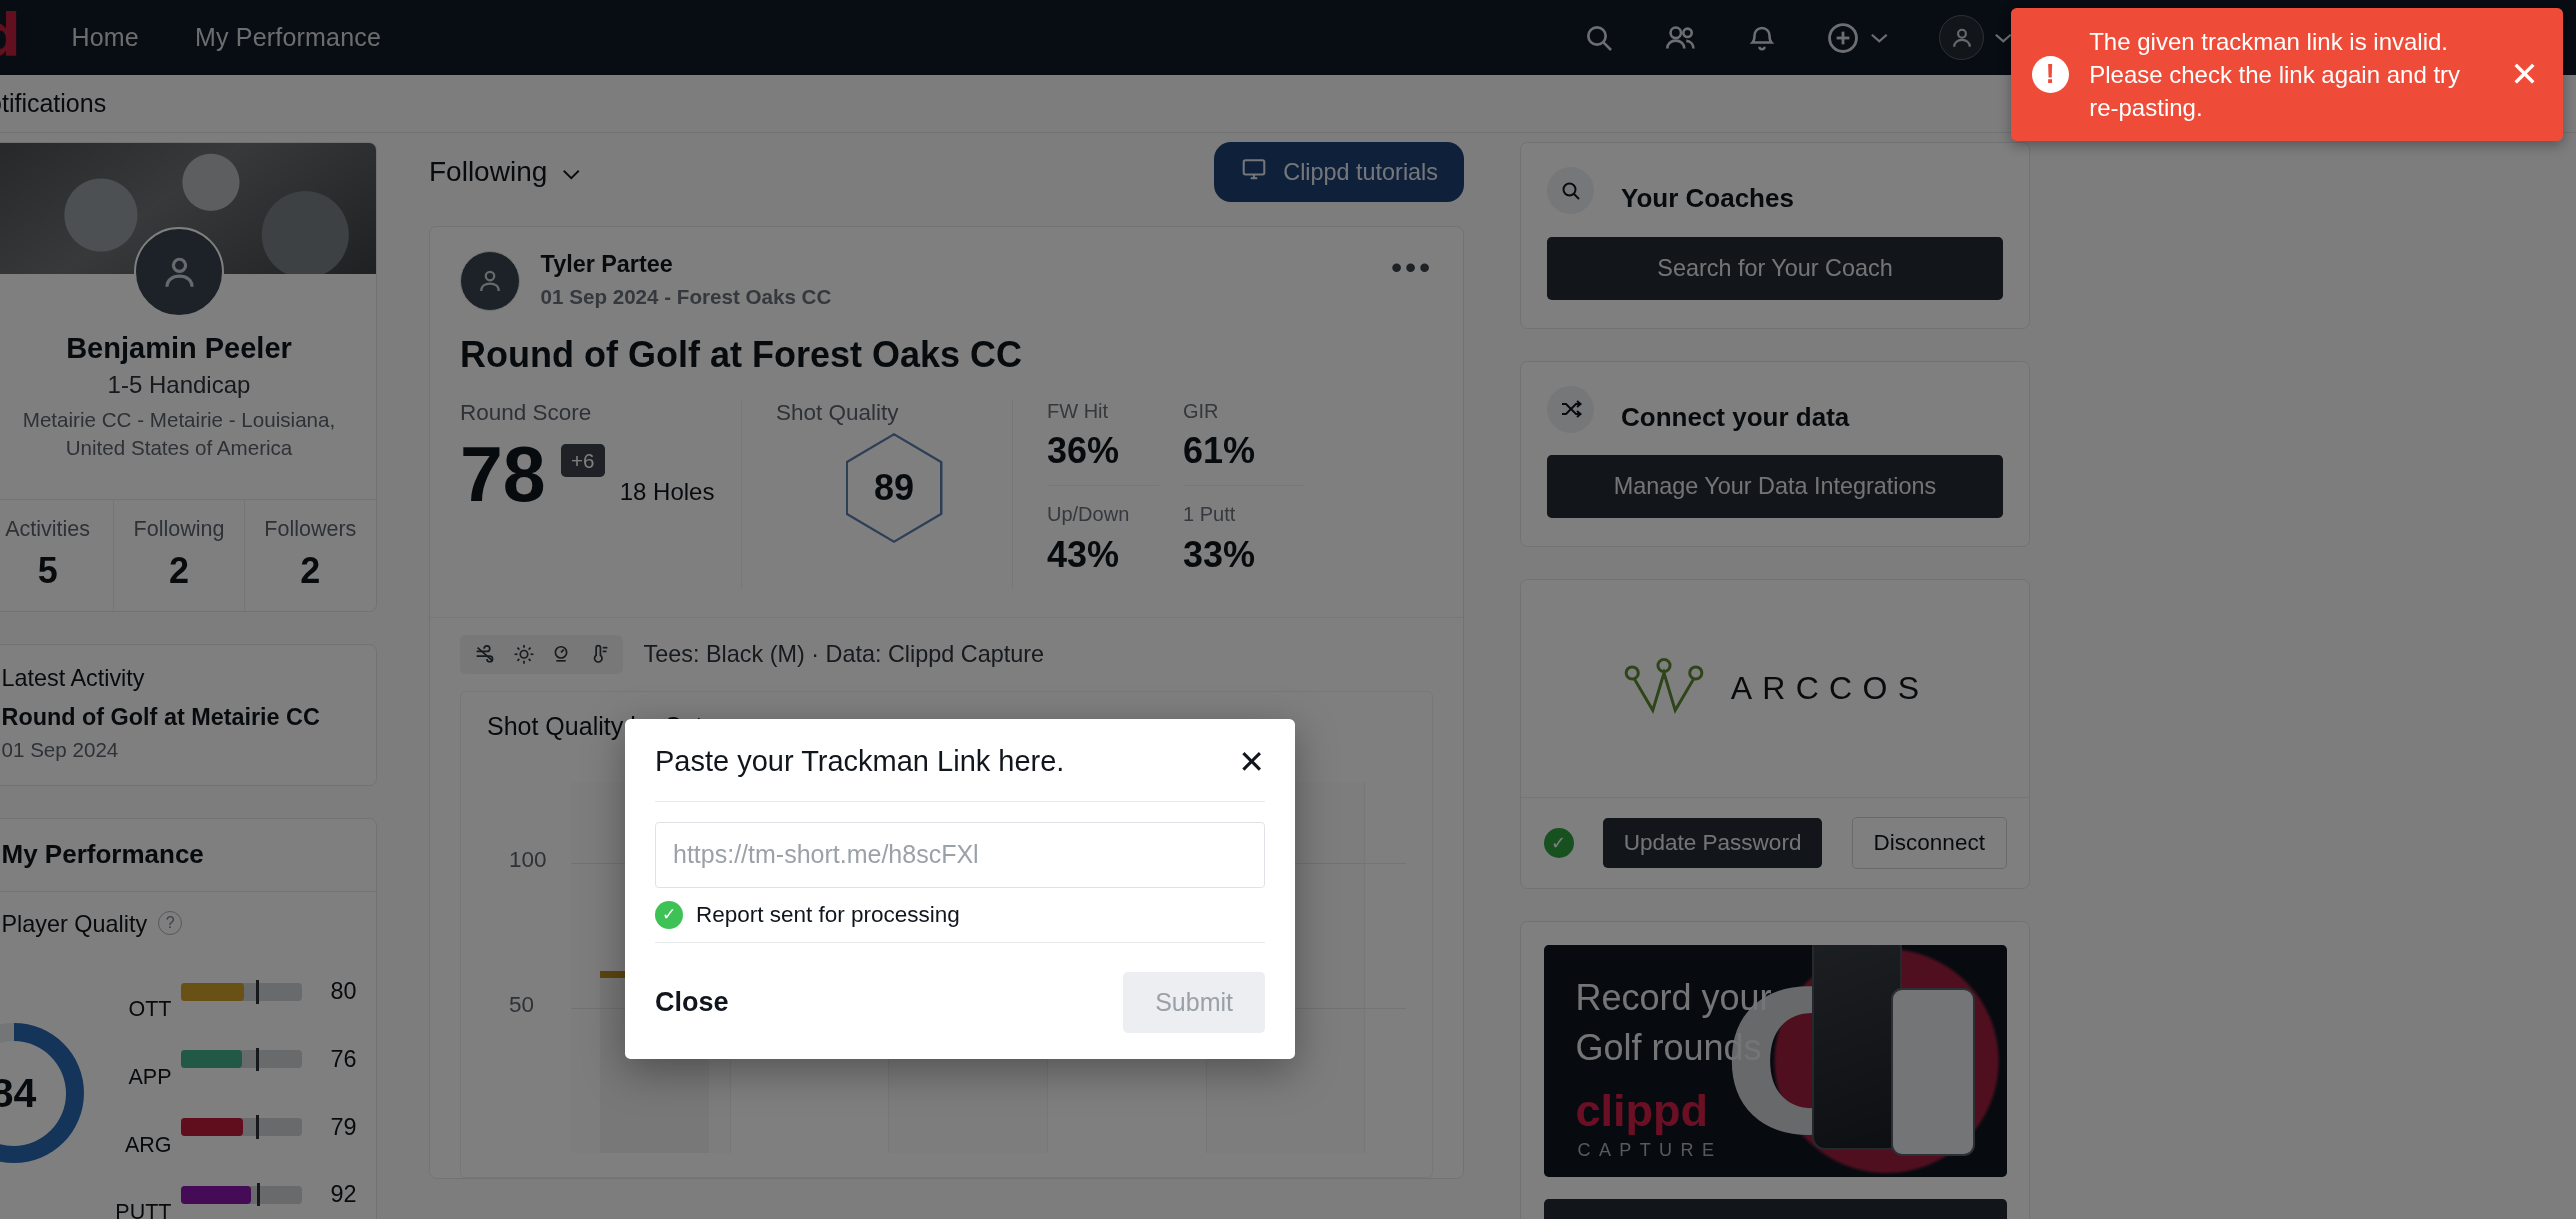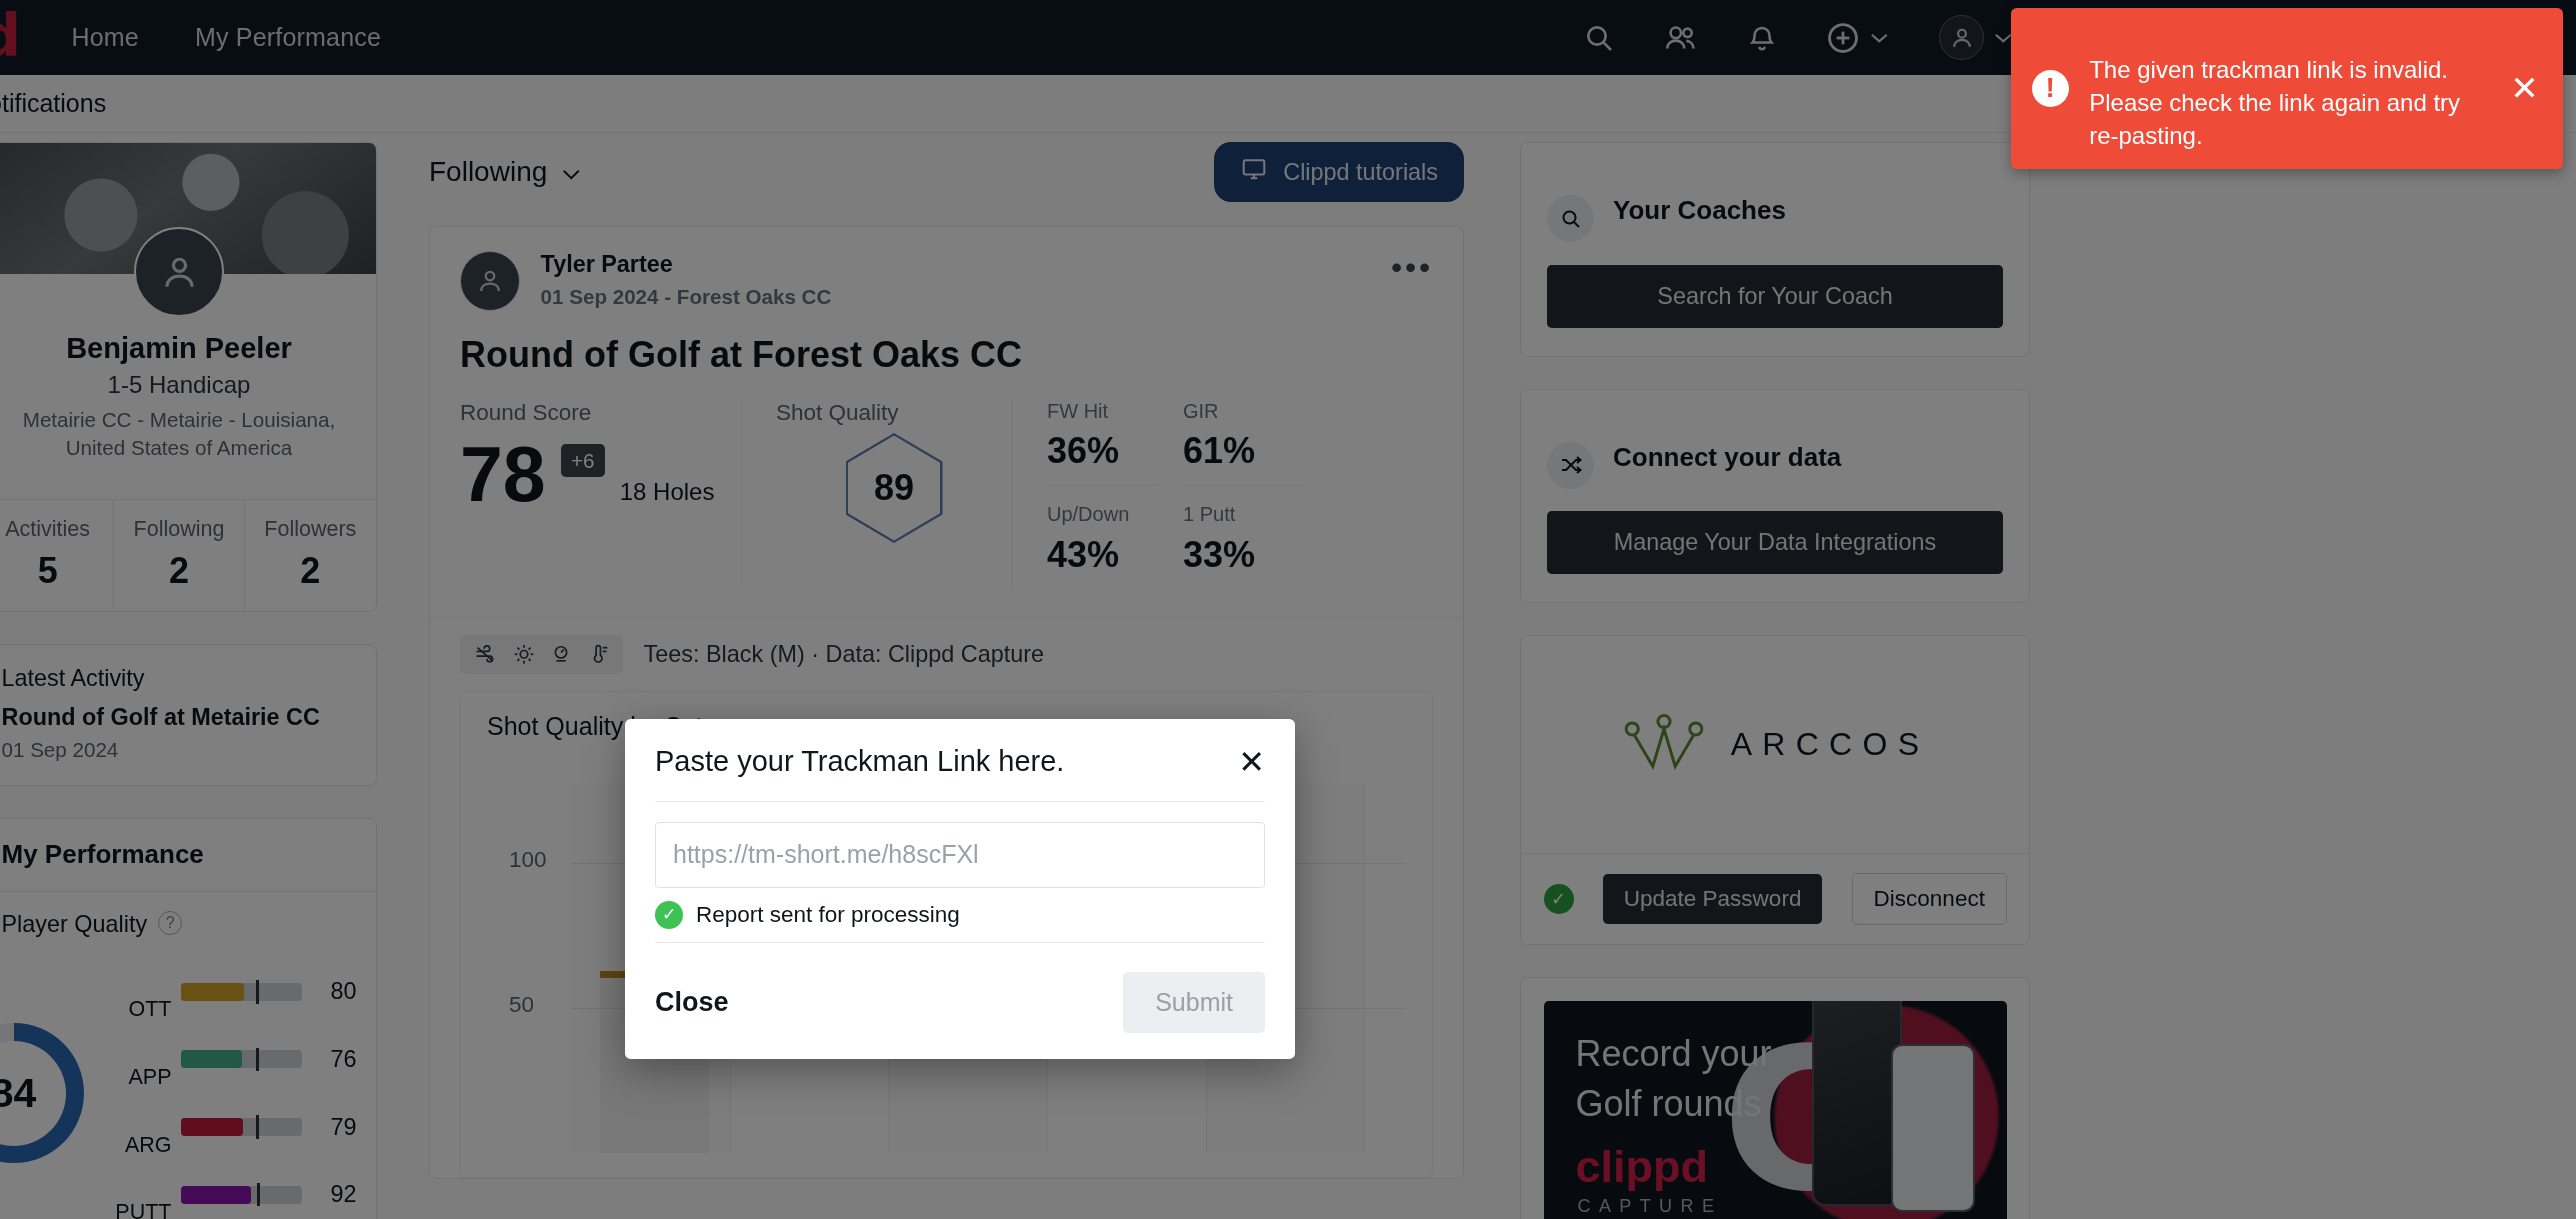--- a/index.html
+++ b/index.html
@@ -190,21 +190,21 @@
   .gl .tk { position: absolute; left: -62px; top: -16px; font-size: 22.5px; color: #5d646d; }
   .vband { position: absolute; top: 0; bottom: 0; background: rgba(0,0,0,0.018); }
   .vline { position: absolute; top: 0; bottom: 0; width: 0.9px; background: #eceef0; }
   .bar { position: absolute; bottom: 0; background: rgba(0,0,0,0.035); }
   .bar .cap { position: absolute; left: 0; right: 0; top: 0; height: 6.6px; }
   .bar .bn { position: absolute; left: 0; right: 0; top: -37px; text-align: center; font-size: 24px; color: #11161d; }
   .dot { position: absolute; height: 8.4px; width: 26px; }
 
   
   .rcard-pad { padding: 24px 26px 28px; }
-  .rc-head { display: flex; align-items: flex-start; gap: 19px; margin-top: 28px; }
+  .rc-head { display: flex; align-items: flex-end; gap: 27px; }
   .rc-ic { width: 47px; height: 47px; border-radius: 50%; background: #eceef1; display: flex; align-items: center; justify-content: center; }
   .rc-t { font-size: 26px; font-weight: 700; color: #11161d; }
   .rc-btn {
     display: block; width: 100%; margin-top: 22.5px; background: #252b33; color: #e6e9ed;
     border: none; border-radius: 4.7px; padding: 18px 9.4px; font-size: 23.4px;
     font-family: inherit; cursor: pointer;
   }
   .arccos-body { height: 217px; display: flex; align-items: center; justify-content: center; gap: 24px; }
   .arccos-word { font-size: 32px; letter-spacing: 10.3px; color: #11161d; }
   .arccos-foot { border-top: 0.9px solid #e8eaec; display: flex; align-items: center; gap: 15px; padding: 19px 22.5px; }
@@ -227,21 +227,21 @@
 
   
   #toast {
     position: absolute; top: 7.5px; right: 13px; width: 552px; min-height: 101px;
     background: #ee4c39; color: #fff; border-radius: 5.6px; z-index: 90;
     display: flex; align-items: center; padding: 17px 20.6px; gap: 20.6px;
     box-shadow: 0 3.7px 13px rgba(0,0,0,.32);
   }
   #toast .tic { width: 37px; height: 37px; border-radius: 50%; background: #fff; color: #ee4c39;
                 display: flex; align-items: center; justify-content: center; font-size: 28px; font-weight: 700; flex: 0 0 37px; }
-  #toast .tmsg { font-size: 24px; line-height: 1.38; flex: 1; margin-top: 28px; }
+  #toast .tmsg { font-size: 24px; line-height: 1.38; flex: 1; }
   #toast .tx { font-size: 34px; cursor: pointer; line-height: 1; padding: 0 3.7px; }
 
   
   #modal {
     position: absolute; left: 625px; top: 719px; width: 670px; height: 340px;
     background: #fff; border-radius: 5.6px; z-index: 80;
     box-shadow: 0 11.2px 41px rgba(0,0,0,.34);
     display: flex; flex-direction: column;
   }
   .m-head { display: flex; align-items: center; padding: 26px 30px 0; }

